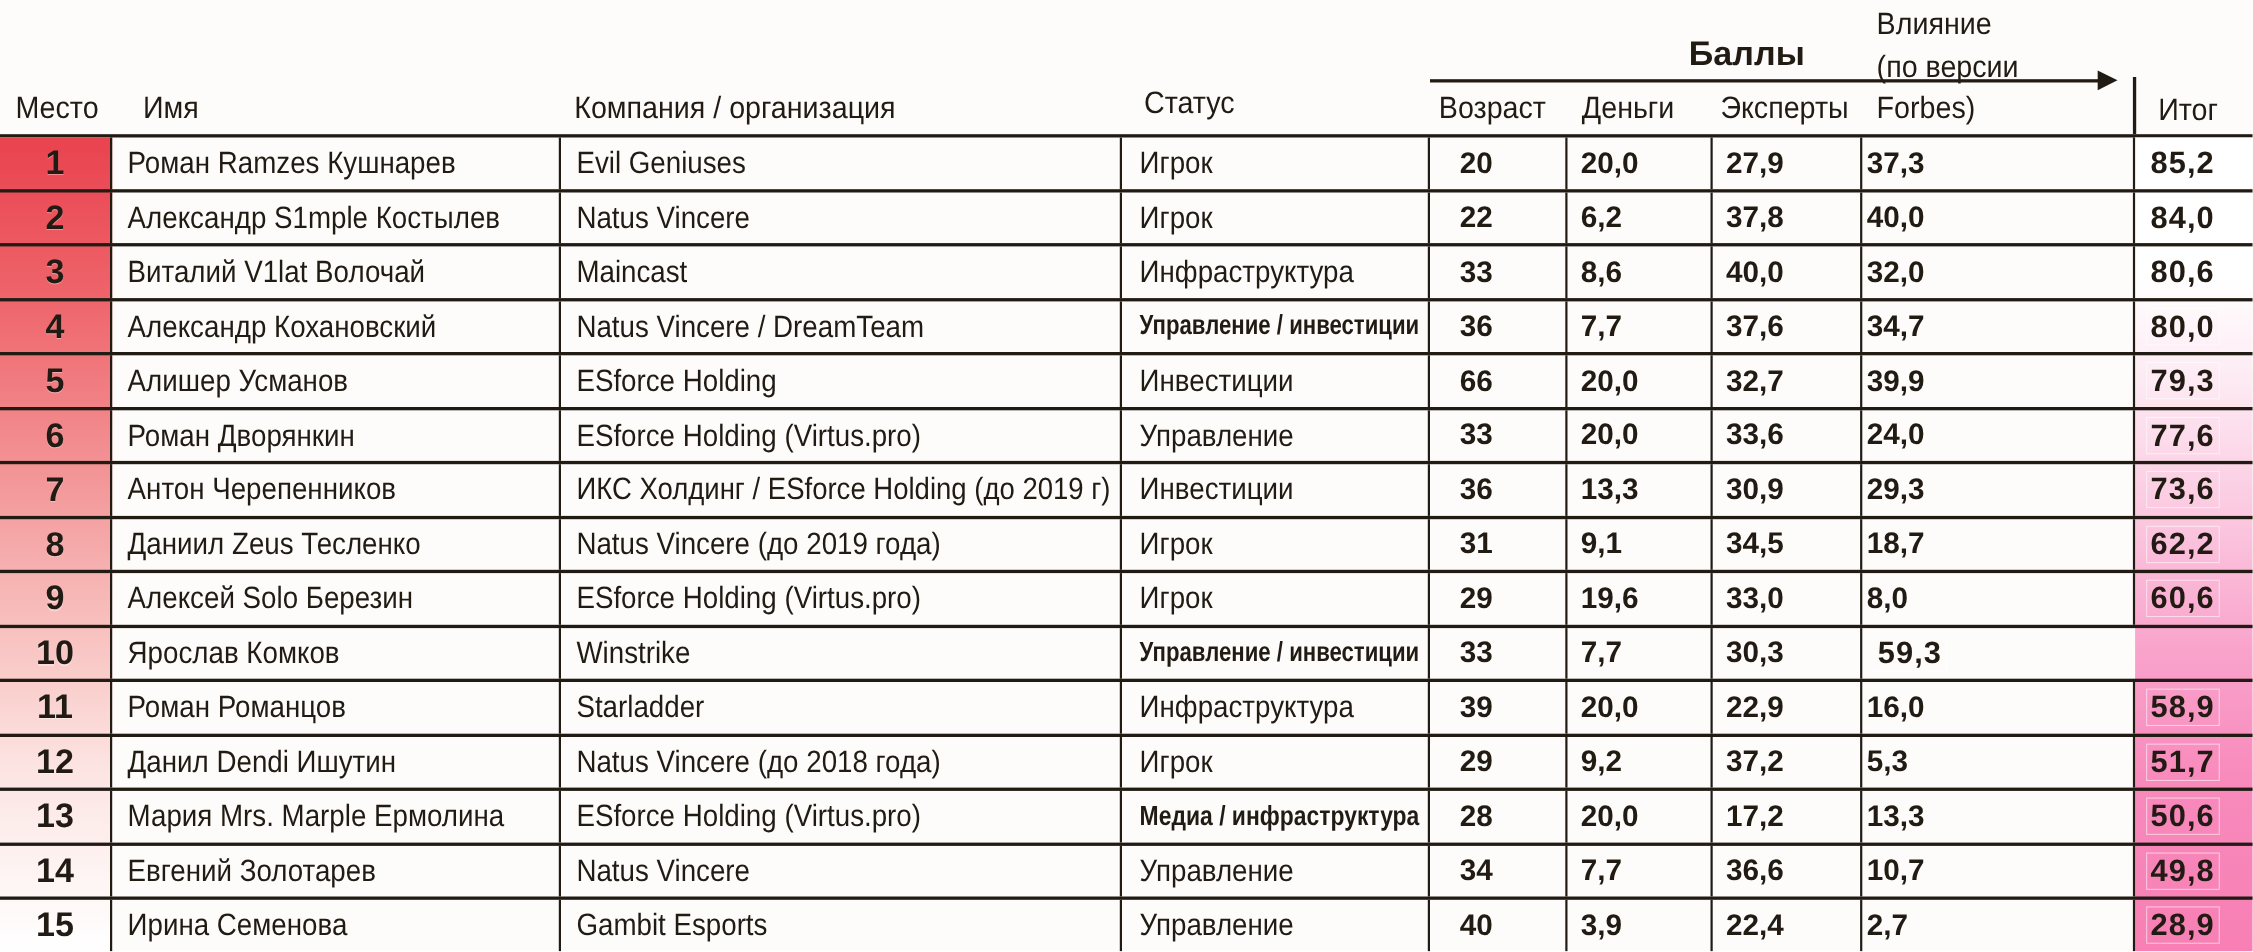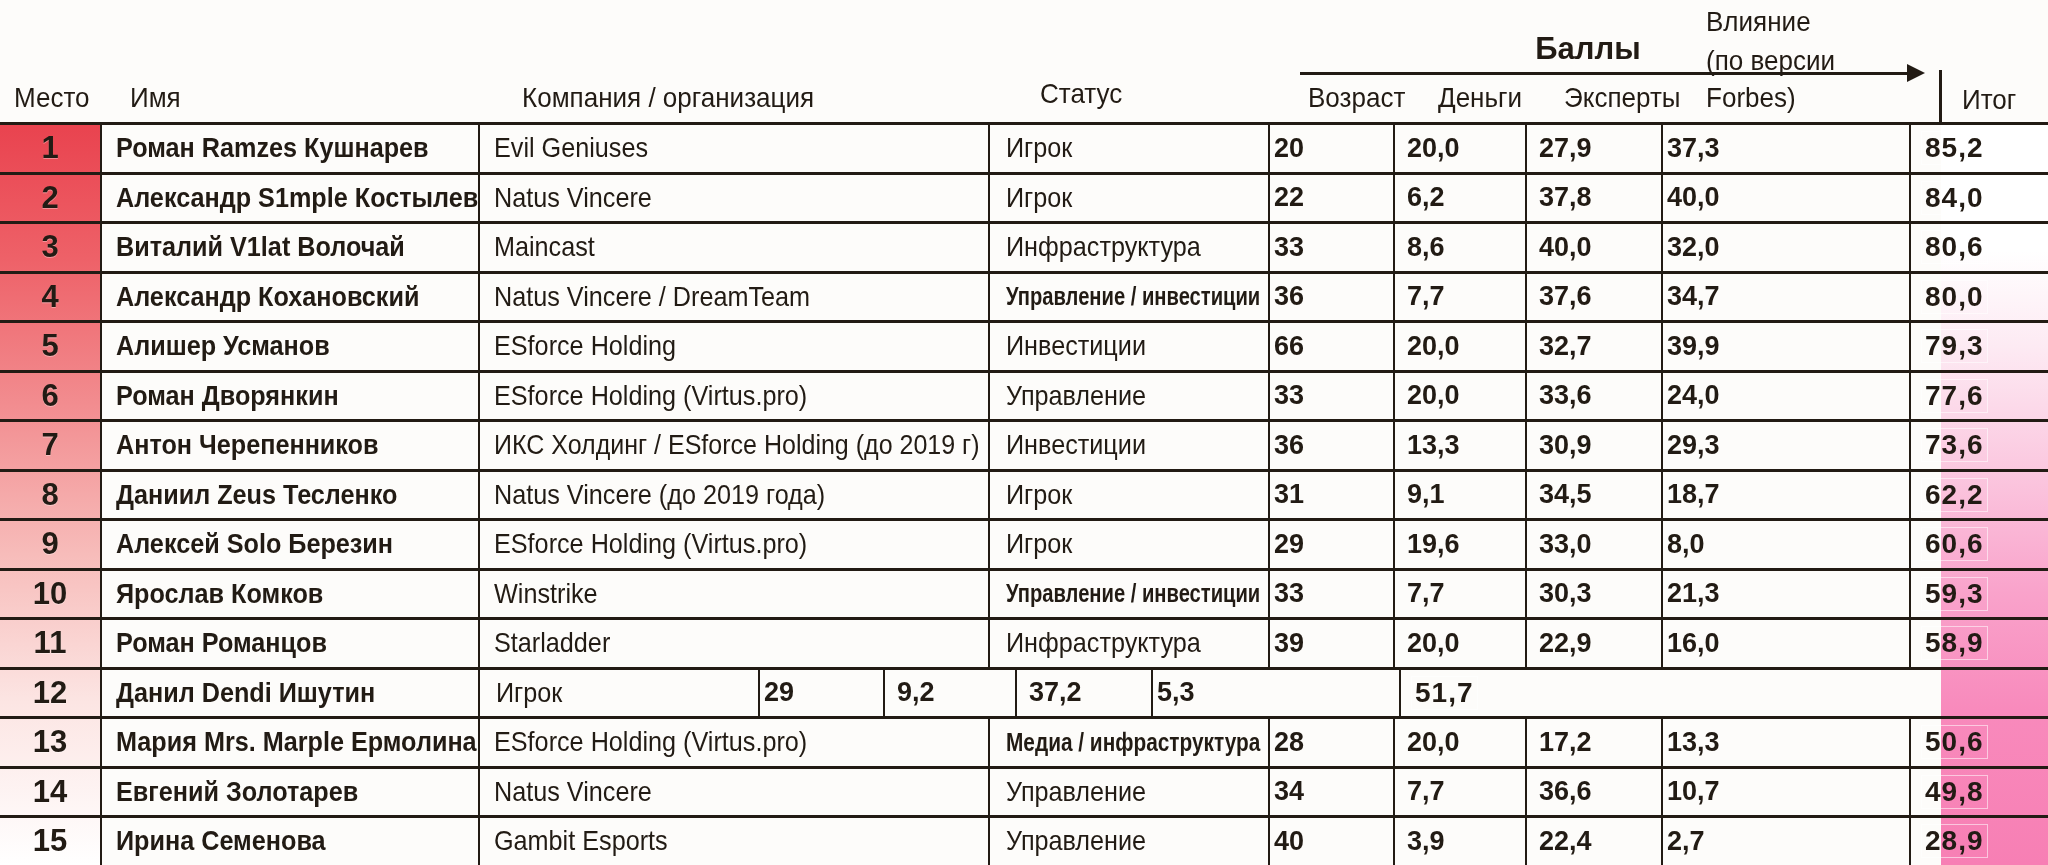--- a/index.html
+++ b/index.html
@@ -33,24 +33,24 @@
   .strip{position:absolute;top:0;bottom:0;z-index:0;}
   .strip-place{left:0;width:102px;
     background:linear-gradient(180deg,#e9434f 0%,#ee6168 18%,#f28d90 38%,#f7bcba 58%,#fce5e3 78%,#ffffff 100%);}
   .strip-total{left:1941px;right:0;
     background:linear-gradient(180deg,#ffffff 0%,#ffffff 17%,#fdeaf3 30%,#fbc7df 47%,#f9a3cb 63%,#f88abc 79%,#f77fb4 100%);}
   .rows{position:relative;z-index:1;}
   .row{display:flex;height:49.5px;box-sizing:border-box;border-bottom:3px solid #221b14;}
   .cell{box-sizing:border-box;border-right:2px solid #221b14;display:flex;align-items:center;overflow:visible;}
   .c-place{width:102px;justify-content:center;font-weight:bold;font-size:31px;
     text-shadow:0 1px 0 rgba(255,255,255,.35);}
-  .c-name{width:378px;padding-left:14px;font-size:28px;font-weight:bold;}
+  .c-name{width:408px;padding-left:14px;font-size:28px;}
   .c-company{width:510px;padding-left:14px;font-size:28px;text-align:right;}
   .c-status{width:280px;padding-left:16px;font-size:28px;}
-  .c-age{width:125px;padding-left:4px;font-weight:bold;font-size:27px;}
+  .c-age{width:125px;padding-left:27px;font-weight:bold;font-size:27px;}
   .c-money{width:132px;padding-left:12px;font-weight:bold;font-size:27px;}
   .c-experts{width:136px;padding-left:12px;font-weight:bold;font-size:27px;}
   .c-influence{width:248px;padding-left:4px;font-weight:bold;font-size:27px;}
   .c-total{width:107px;padding-left:10px;font-weight:bold;font-size:28px;letter-spacing:1px;border-right:none;}
   .total-val{display:inline-block;border:1px solid rgba(255,255,255,.55);padding:0 3px;}
   .fit{display:inline-block;white-space:nowrap;transform-origin:left center;}
   .status-bold{font-weight:bold;font-size:25px;}
 </style>
 </head>
 <body>
@@ -365,23 +365,20 @@
           </div>
       <div class="cell c-age">
             <span>33</span>
           </div>
       <div class="cell c-money">
             <span>7,7</span>
           </div>
       <div class="cell c-experts">
             <span>30,3</span>
           </div>
-      <div class="cell c-influence">
-            <span>21,3</span>
-          </div>
       <div class="cell c-total">
             <span class="total-val">59,3</span>
           </div>
     </div>
 
     <div class="row">
       <div class="cell c-place">
             <span>11</span>
           </div>
       <div class="cell c-name">
@@ -409,20 +406,23 @@
             <span class="total-val">58,9</span>
           </div>
     </div>
 
     <div class="row">
       <div class="cell c-place">
             <span>12</span>
           </div>
       <div class="cell c-name">
             <span class="fit" style="transform: scaleX(0.9);">Данил Dendi Ишутин</span>
+          </div>
+      <div class="cell c-company">
+            <span class="fit" style="transform: scaleX(0.9);">Natus Vincere (до 2018 года)</span>
           </div>
       <div class="cell c-status">
             <span class="fit" style="transform: scaleX(0.9);">Игрок</span>
           </div>
       <div class="cell c-age">
             <span>29</span>
           </div>
       <div class="cell c-money">
             <span>9,2</span>
           </div>

